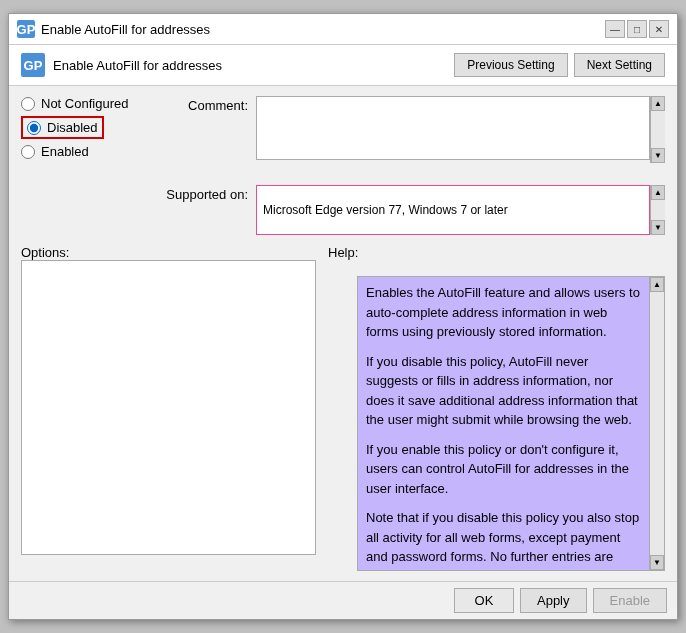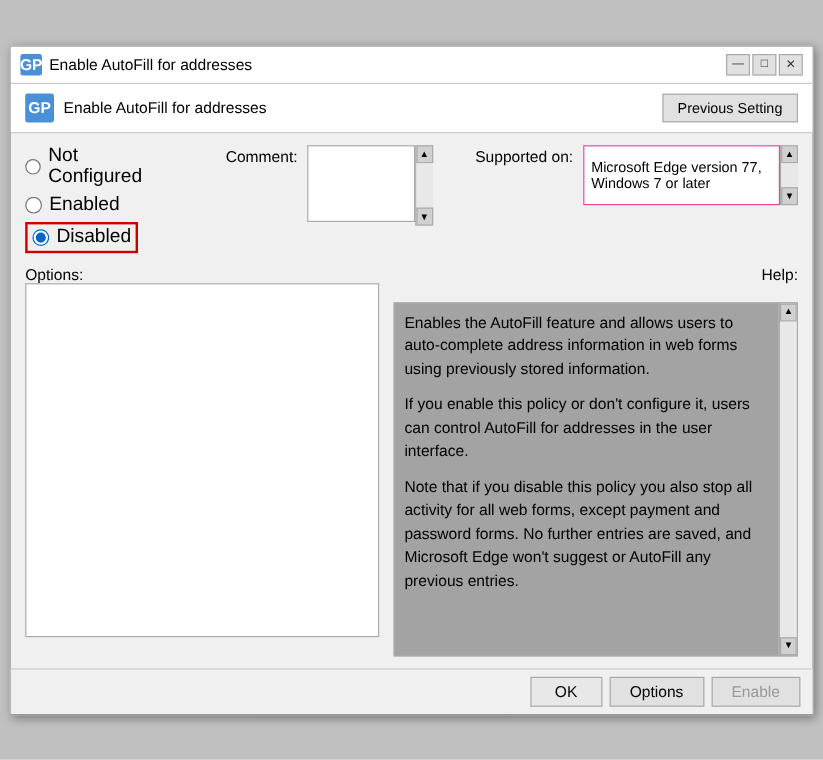--- a/index.html
+++ b/index.html
@@ -142,21 +142,21 @@
     }
 
     .radio-input {
       accent-color: #0066cc;
       width: 14px;
       height: 14px;
       cursor: pointer;
     }
 
     .radio-text {
-      font-size: 16px;
+      font-size: 13px;
       color: #000;
     }
 
     .form-label {
       font-size: 13px;
       color: #000;
       min-width: 95px;
       text-align: right;
       padding-top: 2px;
     }
@@ -234,46 +234,46 @@
       display: flex;
       flex-direction: column;
       gap: 0;
     }
 
     .bottom-right {
       flex: 1;
       display: flex;
       flex-direction: column;
       gap: 16px;
-      align-items: flex-end;
     }
 
     .section-label {
       font-size: 13px;
       color: #000;
       font-weight: normal;
     }
 
     .options-box {
       border: 1px solid #aaa;
       background: #fff;
       height: 295px;
       padding: 4px;
     }
 
     .help-box {
       border: 1px solid #aaa;
-      background: #a3a3a3;
+      background: #c4b5fd;
       height: 295px;
       padding: 6px 8px;
       font-size: 12px;
       color: #000;
       line-height: 1.5;
       overflow: hidden;
       position: relative;
+      margin-left: 29px;
     }
 
     .help-box-inner {
       padding-right: 16px;
     }
 
     .help-paragraph {
       margin-bottom: 10px;
     }
 
@@ -329,21 +329,21 @@
       width: 120px;
       flex-shrink: 0;
       display: flex;
       flex-direction: column;
       gap: 5px;
     }
 
     .right-panel {
       flex: 1;
       display: flex;
-      flex-direction: row;
+      flex-direction: column;
       gap: 22px;
     }
 
     .comment-row {
       display: flex;
       align-items: flex-start;
       gap: 8px;
     }
 
     .supported-row {
@@ -373,37 +373,38 @@
 
   <div class="header-row">
     <div class="header-left">
       <div class="header-icon">
         <span>GP</span>
       </div>
       <span class="header-title">Enable AutoFill for addresses</span>
     </div>
     <div class="header-buttons">
       <button class="nav-btn">Previous Setting</button>
+      <button class="nav-btn">Next Setting</button>
     </div>
   </div>
 
   <div class="main-layout">
 
     <div class="left-panel">
       <label class="radio-label">
         <input type="radio" class="radio-input" name="policy" style="">
         <span class="radio-text">Not Configured</span>
       </label>
+      <label class="radio-label selected-red">
+        <input type="radio" class="radio-input" name="policy" checked="" style="">
+        <span class="radio-text">Disabled</span>
+      </label>
       <label class="radio-label">
         <input type="radio" class="radio-input" name="policy" style="">
         <span class="radio-text">Enabled</span>
-      </label>
-      <label class="radio-label selected-red">
-        <input type="radio" class="radio-input" name="policy" checked="" style="">
-        <span class="radio-text">Disabled</span>
       </label>
     </div>
 
     <div class="right-panel">
 
       <div class="comment-row">
         <span class="form-label">Comment:</span>
         <div class="textarea-container">
           <textarea class="form-textarea" style="width: calc(100% - 15px);"></textarea>
           <div class="scrollbar-v">
@@ -433,30 +434,31 @@
     <div class="bottom-left">
       <span class="section-label">Options:</span>
       <div class="options-box"></div>
     </div>
 
     <div class="bottom-right">
       <span class="section-label">Help:</span>
       <div class="help-box">
         <div class="help-box-inner">
           <p class="help-paragraph">Enables the AutoFill feature and allows users to auto-complete address information in web forms using previously stored information.</p>
+          <p class="help-paragraph">If you disable this policy, AutoFill never suggests or fills in address information, nor does it save additional address information that the user might submit while browsing the web.</p>
           <p class="help-paragraph">If you enable this policy or don't configure it, users can control AutoFill for addresses in the user interface.</p>
           <p class="help-paragraph">Note that if you disable this policy you also stop all activity for all web forms, except payment and password forms. No further entries are saved, and Microsoft Edge won't suggest or AutoFill any previous entries.</p>
         </div>
         <div class="help-scrollbar">
           <div class="scrollbar-arrow">▲</div>
           <div class="scrollbar-track"></div>
           <div class="scrollbar-arrow">▼</div>
         </div>
       </div>
     </div>
   </div>
 
   <div class="footer">
     <button class="footer-btn ok-btn">OK</button>
-    <button class="footer-btn">Options</button>
+    <button class="footer-btn">Apply</button>
     <button class="footer-btn apply-btn">Enable</button>
   </div>
 </div>
 
 </body></html>

